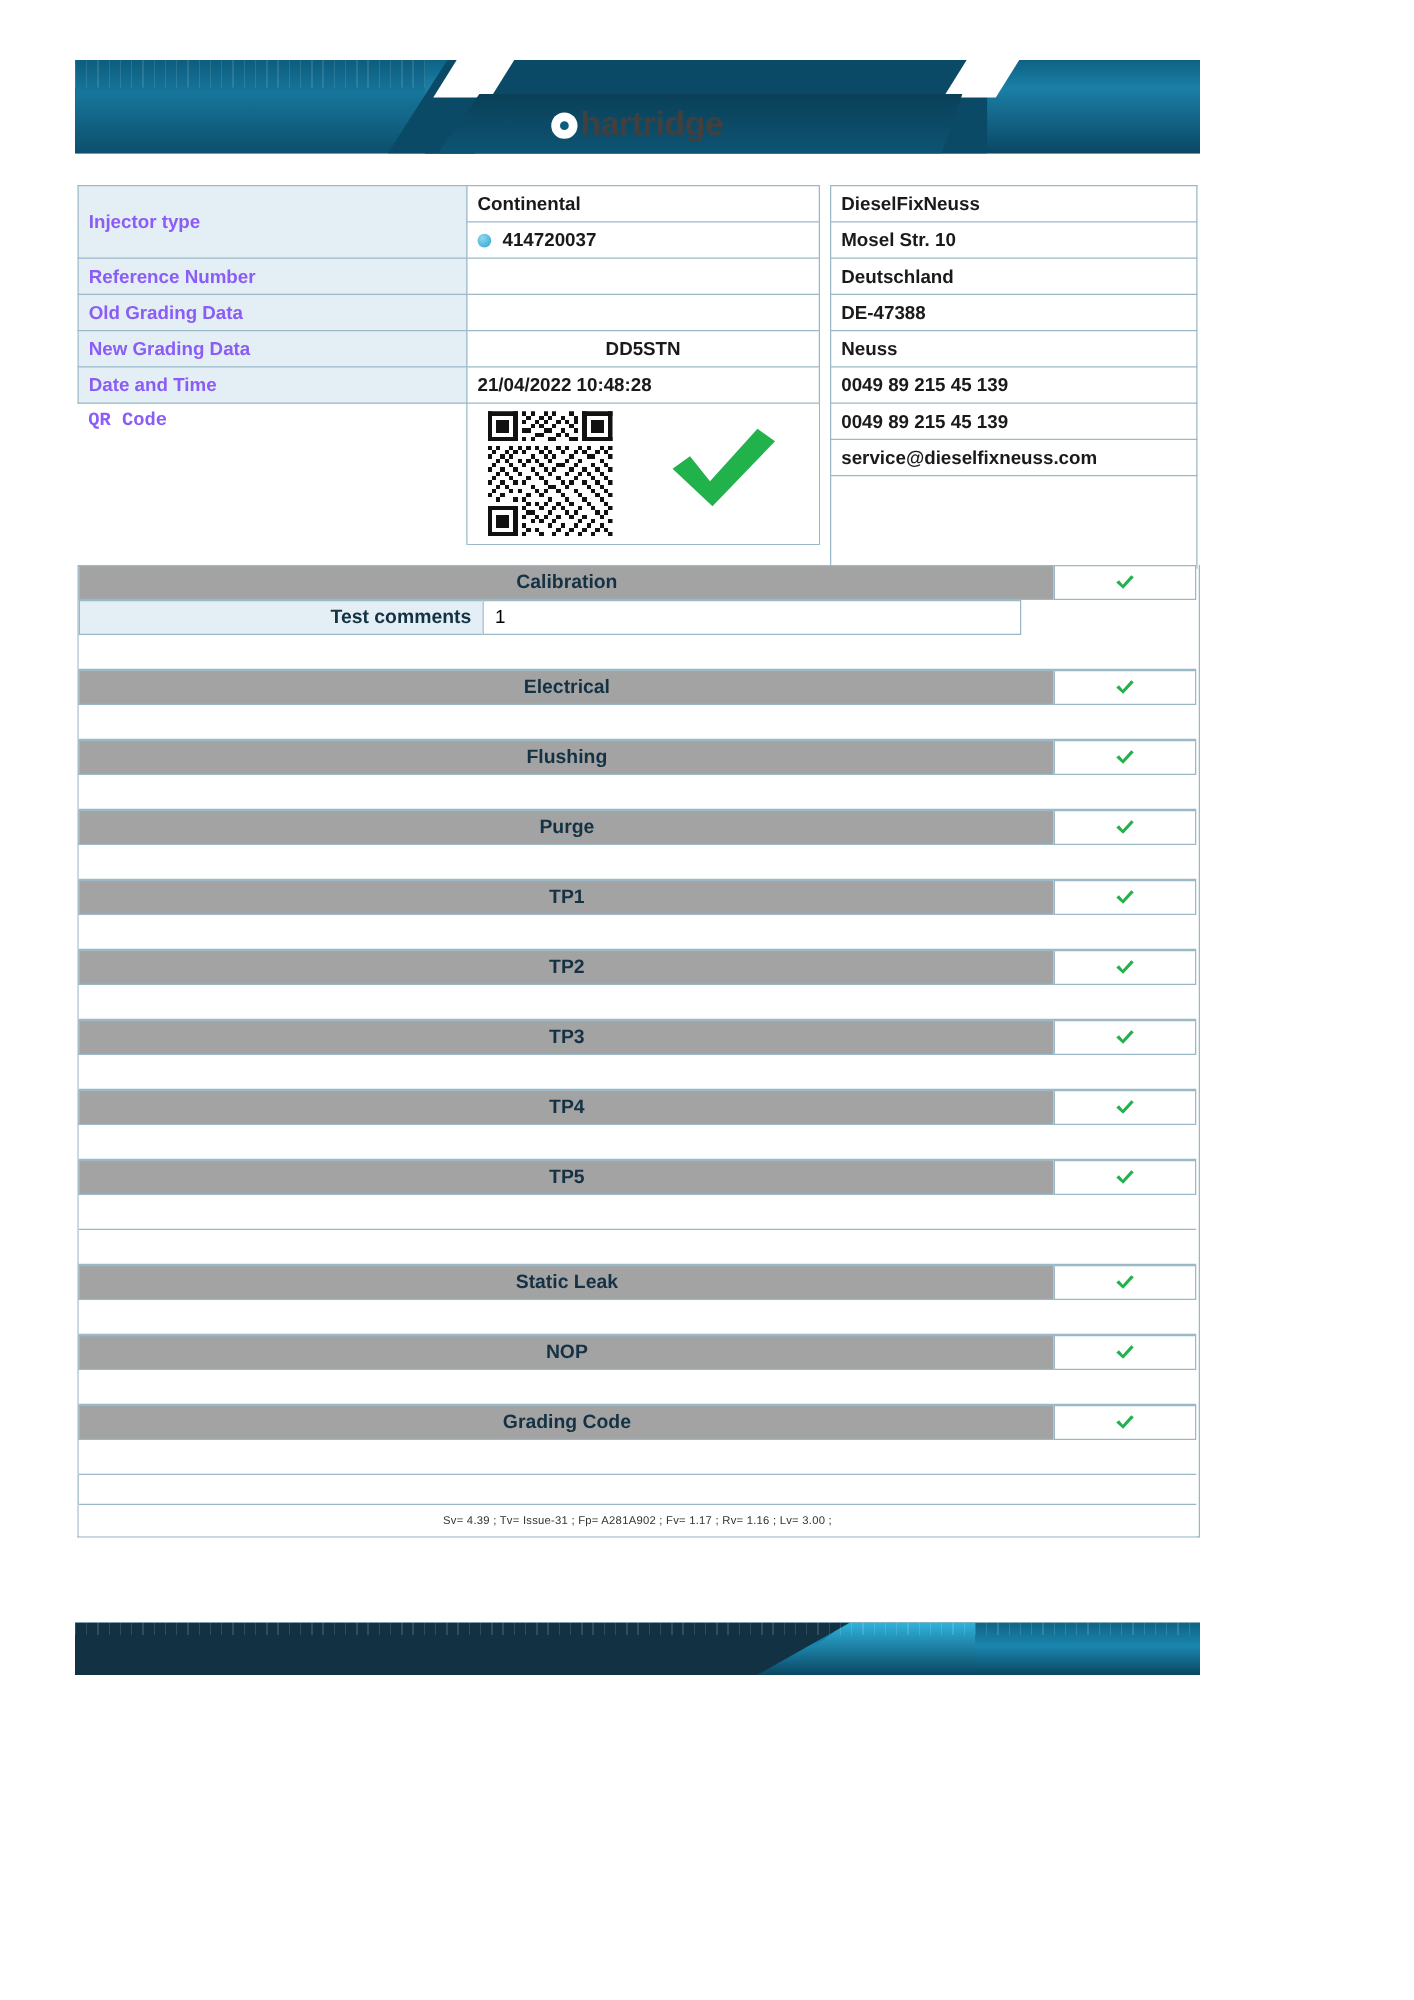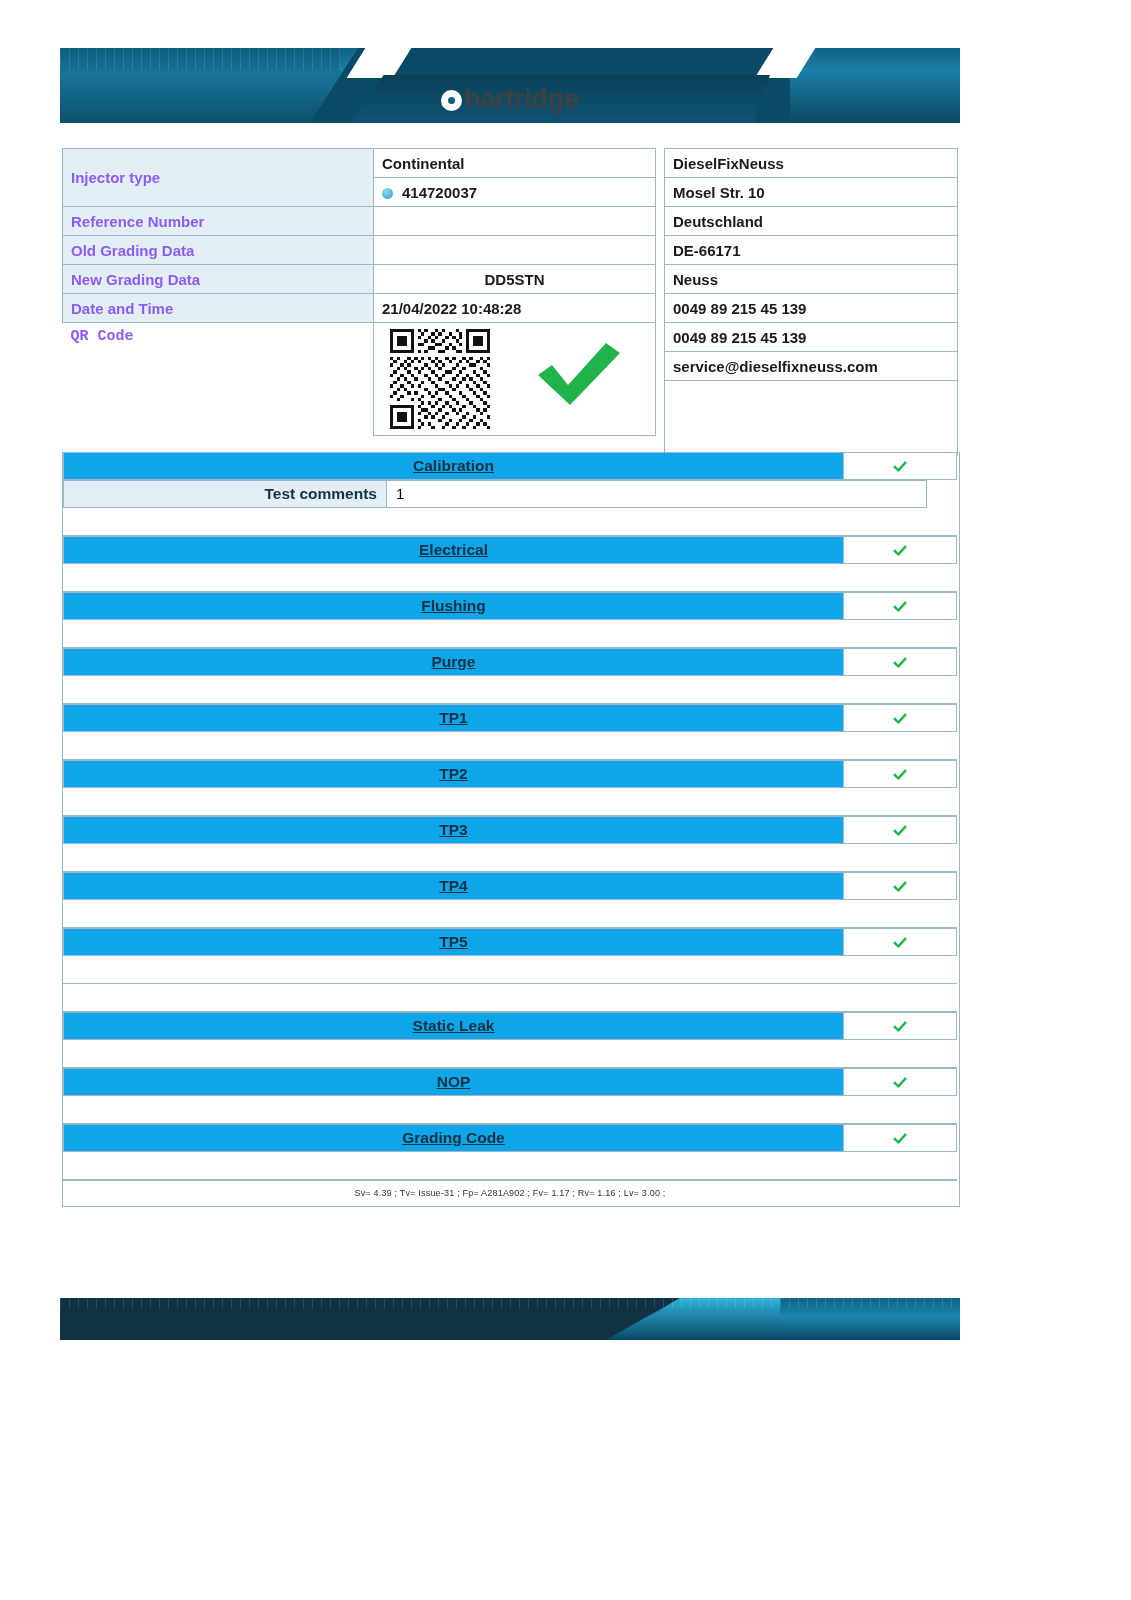--- a/index.html
+++ b/index.html
@@ -238,30 +238,29 @@
     border-top: none;
   }
   .sec-row {
     display: flex;
     width: 894px;
     height: 28px;
     margin: 0;
   }
   .sec-title {
     flex: 0 0 780px;
-    background: #0ea5e9;
+    background: #a3a3a3;
     border: 1px solid #9bb8c6;
     border-right: none;
     box-sizing: border-box;
     text-align: center;
     font-weight: bold;
     font-size: 15.5px;
     color: #143244;
     line-height: 26px;
-    text-decoration: underline;
   }
   .sec-check {
     flex: 0 0 114px;
     background: #ffffff;
     border: 1px solid #9bb8c6;
     box-sizing: border-box;
     text-align: center;
     line-height: 26px;
   }
   .tick-sm {
@@ -272,21 +271,21 @@
   }
   .spacer-row {
     height: 28px;
     width: 894px;
     background: #fff;
     border-bottom: 1px solid #9bb8c6;
     box-sizing: border-box;
   }
   .comments-row {
     display: flex;
-    width: 864px;
+    width: 754px;
     height: 28px;
     box-sizing: border-box;
   }
   .comments-label {
     flex: 0 0 323px;
     background: #e3eff5;
     border: 1px solid #9bb8c6;
     border-right: none;
     box-sizing: border-box;
     text-align: right;
@@ -309,20 +308,21 @@
     width: 894px;
     height: 26px;
     background: #fff;
     border-top: 1px solid #9bb8c6;
     box-sizing: border-box;
     text-align: center;
     font-size: 9px;
     color: #333;
     line-height: 24px;
     letter-spacing: 0.2px;
+    margin-top: 23px;
   }
 </style>
 </head>
 <body>
 
 <div class="header">
   <div class="hdr-left">
     <div class="hdr-left-stripes"></div>
   </div>
   <div class="hdr-right"></div>
@@ -611,21 +611,21 @@
         <tr>
           <td class="val">DieselFixNeuss</td>
         </tr>
     <tr>
           <td class="val">Mosel Str. 10</td>
         </tr>
     <tr>
           <td class="val">Deutschland</td>
         </tr>
     <tr>
-          <td class="val">DE-66171</td>
+          <td class="val">DE-47388</td>
         </tr>
     <tr>
           <td class="val">Neuss</td>
         </tr>
     <tr>
           <td class="val">0049 89 215 45 139</td>
         </tr>
     <tr>
           <td class="val">0049 89 215 45 139</td>
         </tr>

